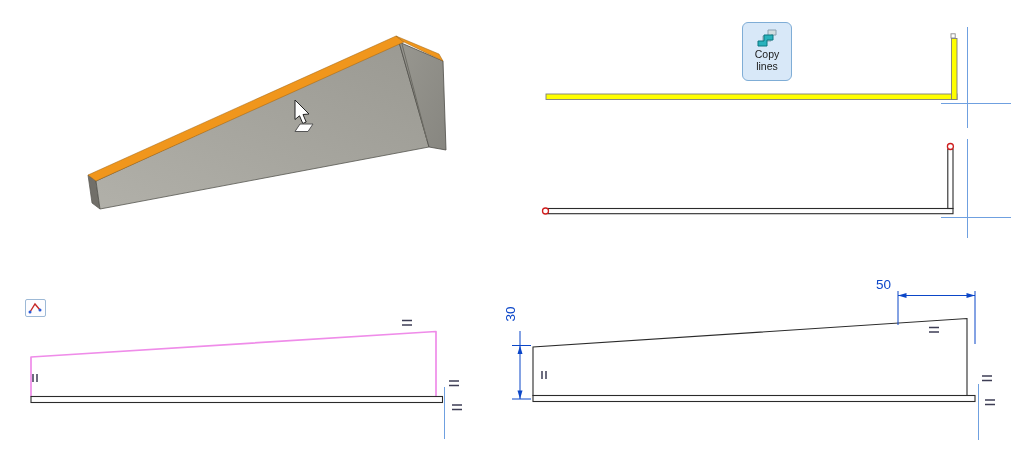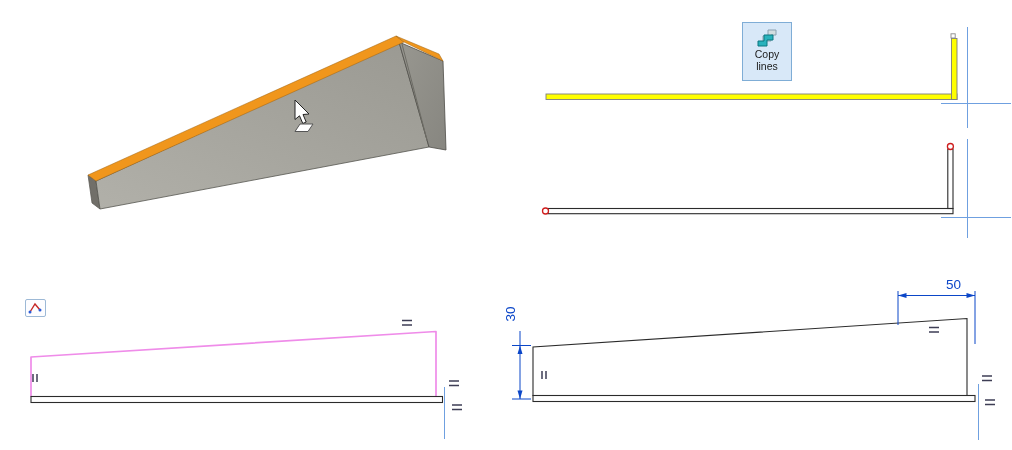--- a/index.html
+++ b/index.html
@@ -26,34 +26,34 @@
   .blk{stroke:var(--profile-black);stroke-width:1.1;fill:none;}
   .pinkline{stroke:var(--selection-pink);stroke-width:1.7;fill:none;stroke-linejoin:round;}
   .dimln{stroke:var(--dimension-blue);stroke-width:1;fill:none;}
   .dimarrow{fill:var(--dimension-blue);stroke:none;}
   .con{stroke:#3e3e55;stroke-width:1.5;fill:none;stroke-linecap:butt;}
   .ylw{fill:var(--highlight-yellow);stroke:#7d7d7d;stroke-width:0.9;}
   .redpt{stroke:var(--endpoint-red);stroke-width:1.3;fill:#ffffff;}
   .copy-btn{
     position:absolute;left:742px;top:22px;width:50px;height:59px;
     background:var(--button-bg);border:1px solid var(--button-border);
-    border-radius:0;box-sizing:border-box;text-align:center;padding-top:2px;
+    border-radius:6px;box-sizing:border-box;text-align:center;padding-top:2px;
     cursor:default;
   }
   .copy-btn .cicon{display:block;margin:0 auto;}
   .clabel{font-size:10.5px;line-height:11.5px;color:#1b1b1b;}
   .tool-btn{
     position:absolute;left:25px;top:299px;width:21px;height:18px;
     background:#fdfdff;border:1px solid #9db9d6;border-radius:2px;box-sizing:border-box;
   }
   .dim-label{
     position:absolute;color:var(--dimension-blue);font-size:13.5px;
     text-align:center;cursor:default;
   }
-  .dim-50{left:915px;top:277px;width:77px;}
+  .dim-50{left:845px;top:277px;width:77px;}
   .dim-30{
     left:497px;top:300px;width:28px;height:28px;line-height:28px;
     transform:rotate(-90deg);
   }
 </style>
 </head>
 <body>
 
 <div id="stage">
 

